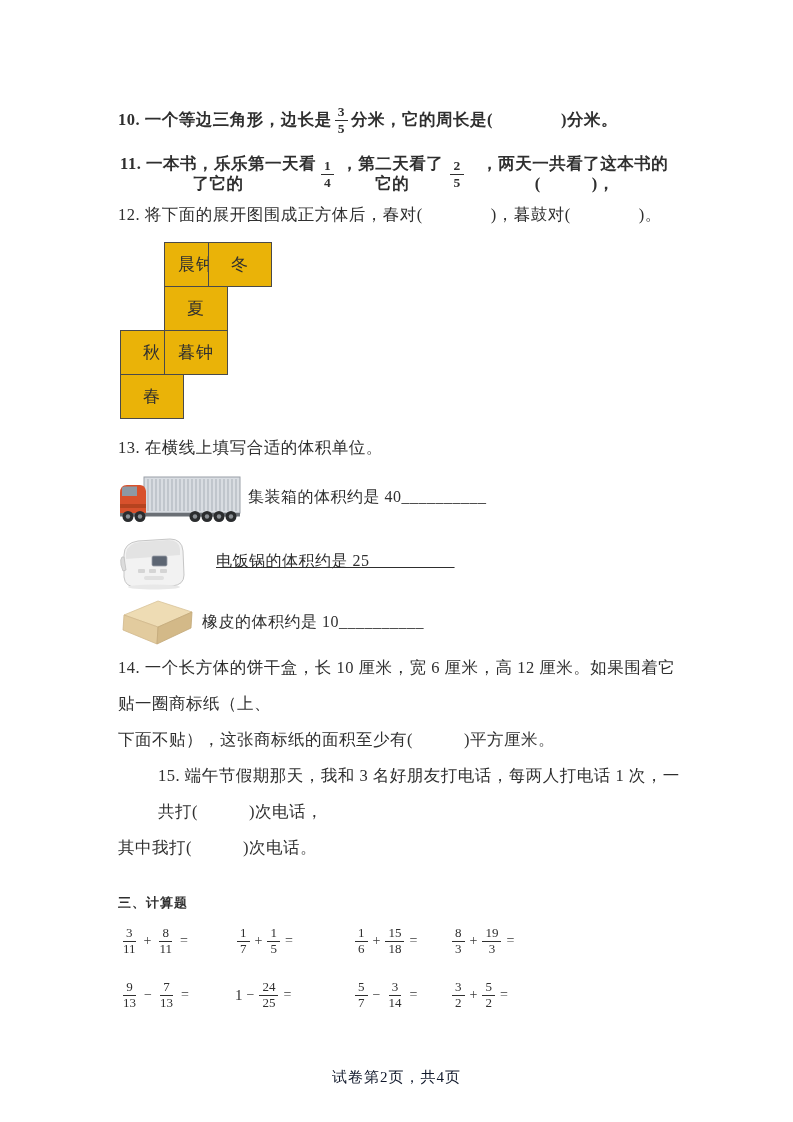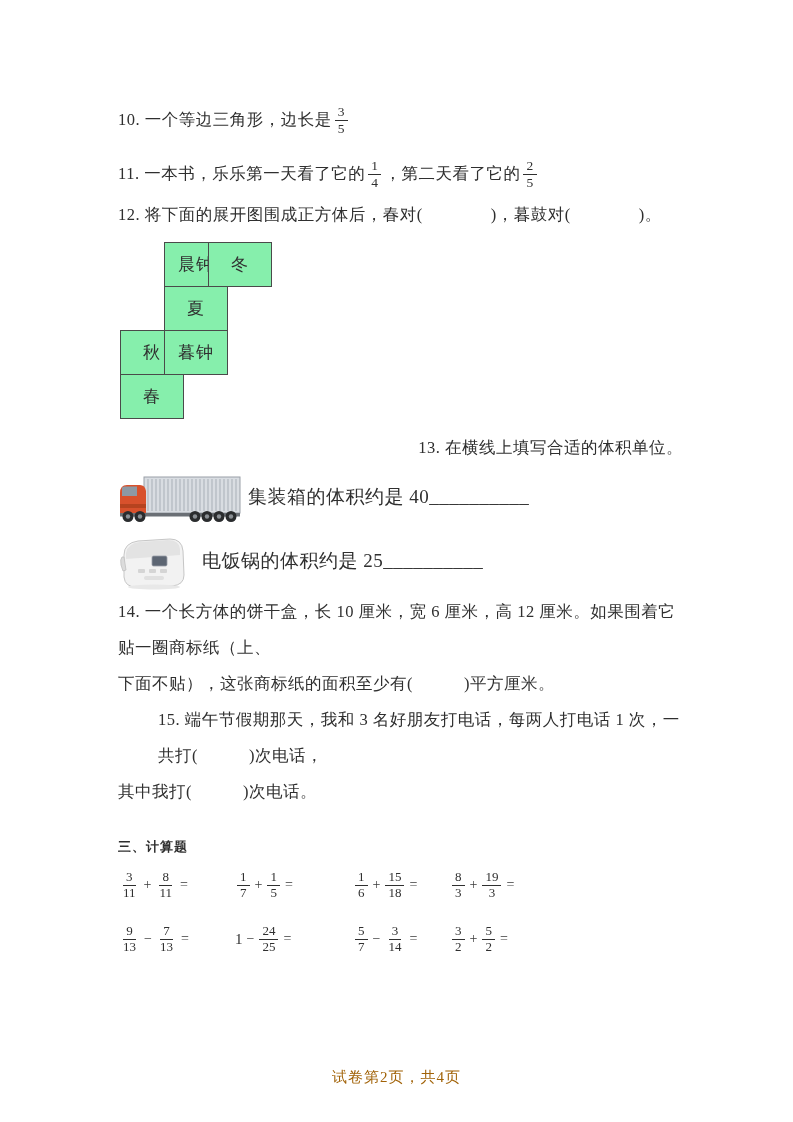--- a/index.html
+++ b/index.html
@@ -5,105 +5,107 @@
   * { margin:0; padding:0; box-sizing:border-box; }
   html,body { width:793px; height:1122px; background:#ffffff; overflow:hidden; }
   body {
     font-family:"Liberation Serif","DejaVu Serif",serif;
     color:#2f2f2f;
     position:relative;
   }
   .page { padding:96px 110px 0 118px; position:relative; }
 
   .line { font-size:16.5px; line-height:34px; letter-spacing:0.5px; }
-  .tall { height:48px; display:flex; align-items:center; line-height:1.2; }
+  .tall { height:48px; display:flex; align-items:center; line-height:1.2;font-weight:bold; }
 
   
   .frac {
     display:inline-flex; flex-direction:column; align-items:center;
     font-size:13.5px; line-height:1.15; margin:0 3px; vertical-align:middle;
   }
   .frac .fn { border-bottom:1px solid #2f2f2f; padding:0 3px; }
   .frac .fd { padding:0 3px; }
   .line .frac { position:relative; top:0; }
 
   
   .net { position:relative; margin:10px 0 0 2px; width:135px; height:181px; }
   .net .cell {
     position:absolute; width:64px; height:45px;
-    border:1px solid #4a4a4a; background:#86efac;
+    border:1px solid #4a4a4a; background:#eab308;
     display:flex; align-items:center; justify-content:center;
     font-size:17px; letter-spacing:1px;
   }
 
   
   .vol-row { display:flex; align-items:center; }
-  .vol-row .vol-label { font-size:19px; letter-spacing:0.5px; }
+  .vol-row .vol-label { font-size:16px; letter-spacing:0.5px; }
   .row-truck  { margin-top:6px;  gap:4px;  }
-  .row-cooker { margin-top:8px;  gap:14px; }
+  .row-cooker { margin-top:8px;  gap:28px;text-decoration:underline; }
   .row-eraser { margin-top:6px;  gap:6px;  }
 
   .sec-title { font-size:13px; font-weight:bold; letter-spacing:1px; margin-top:28px; }
   .q16-label { margin-top:10px; }
 
   
   .calc-grid {
     display:grid; grid-template-columns:117px 118px 97px auto;
     row-gap:12px; margin-top:8px;
   }
   .prob { display:flex; align-items:center; height:42px; font-size:14px; }
   .prob .frac { font-size:13px; margin:0 2px; }
   .prob .op { margin:0 3px; font-size:14px; color:#3a3a3a; }
   .prob .whole { font-size:15px; margin-right:1px; }
 
   .footer {
     position:absolute; left:0; top:1068px; width:793px;
-    text-align:center; font-size:15px; color:#a16207; letter-spacing:1px;
+    text-align:center; font-size:15px; color:#0f172a; letter-spacing:1px;
   }
 
   .svg-icon { display:inline-block; line-height:0; }
 </style>
 </head>
 <body>
 
 <div class="page">
 
   <div class="line tall">
     <span>10. 一个等边三角形，边长是</span>
       <span class="frac">
         <span class="fn">3</span>
         <span class="fd">5</span>
       </span>
+      <span>分米，它的周长是(　　　　)分米。</span>
   </div>
 
   <div class="line tall" style="margin-top:6px;text-align:center;">
     <span>11. 一本书，乐乐第一天看了它的</span>
       <span class="frac">
         <span class="fn">1</span>
         <span class="fd">4</span>
       </span>
       <span>，第二天看了它的</span>
       <span class="frac">
         <span class="fn">2</span>
         <span class="fd">5</span>
       </span>
+      <span>，两天一共看了这本书的(　　　)，</span>
   </div>
 
   <div class="line">12. 将下面的展开图围成正方体后，春对(　　　　)，暮鼓对(　　　　)。</div>
 
   <div class="net" id="net">
       <div class="cell" style="left: 44px; top: 0px;">晨钟</div>
       <div class="cell" style="left: 88px; top: 0px;">冬</div>
       <div class="cell" style="left: 44px; top: 44px;">夏</div>
       <div class="cell" style="left: 0px; top: 88px;">秋</div>
       <div class="cell" style="left: 44px; top: 88px;">暮钟</div>
       <div class="cell" style="left: 0px; top: 132px;">春</div>
     </div>
 
-  <div class="line" style="margin-top:8px;text-align:right;">13. 在横线上填写合适的体积单位。</div>
+  <div class="line" style="margin-top:8px;">13. 在横线上填写合适的体积单位。</div>
 
   <div class="vol-row row-truck">
     <span class="svg-icon">
       <svg width="126" height="52" viewBox="0 0 126 52">
         <rect x="26" y="6" width="96" height="36" fill="#d9dde2" stroke="#9aa0a8" stroke-width="1"></rect>
         <g stroke="#b6bcc4" stroke-width="1.4">
           <line x1="30" y1="8" x2="30" y2="40"></line>
             <line x1="34" y1="8" x2="34" y2="40"></line>
             <line x1="38" y1="8" x2="38" y2="40"></line>
             <line x1="42" y1="8" x2="42" y2="40"></line>
@@ -158,20 +160,30 @@
         <rect x="20" y="38" width="7" height="4" rx="1" fill="#d5d5d5"></rect>
         <rect x="31" y="38" width="7" height="4" rx="1" fill="#d5d5d5"></rect>
         <rect x="42" y="38" width="7" height="4" rx="1" fill="#d5d5d5"></rect>
         <rect x="26" y="45" width="20" height="4" rx="2" fill="#e0e0e0"></rect>
         <ellipse cx="36" cy="56" rx="26" ry="2.5" fill="#e8e8e8"></ellipse>
       </svg>
     </span>
     <span class="vol-label">电饭锅的体积约是 25__________</span>
   </div>
 
+  <div class="vol-row row-eraser">
+    <span class="svg-icon">
+      <svg width="78" height="50" viewBox="0 0 78 50">
+        <polygon points="6,18 40,4 74,15 40,30" fill="#eedcb4" stroke="#d8c398" stroke-width="0.8"></polygon>
+        <polygon points="6,18 40,30 39,47 5,33" fill="#e2cb9e" stroke="#d0b88c" stroke-width="0.8"></polygon>
+        <polygon points="40,30 74,15 73,31 39,47" fill="#d3b988" stroke="#c3a878" stroke-width="0.8"></polygon>
+      </svg>
+    </span>
+    <span class="vol-label">橡皮的体积约是 10__________</span>
+  </div>
 
   <div class="line" style="margin-top:3px; line-height:36px;">14. 一个长方体的饼干盒，长 10 厘米，宽 6 厘米，高 12 厘米。如果围着它贴一圈商标纸（上、</div>
   <div class="line" style="line-height:36px;">下面不贴），这张商标纸的面积至少有(　　　)平方厘米。</div>
 
   <div class="line" style="line-height:36px;margin-left:40px;">15. 端午节假期那天，我和 3 名好朋友打电话，每两人打电话 1 次，一共打(　　　)次电话，</div>
   <div class="line" style="line-height:36px;">其中我打(　　　)次电话。</div>
 
   <div class="sec-title">三、计算题</div>
 
   <div class="calc-grid" id="calc-grid">

